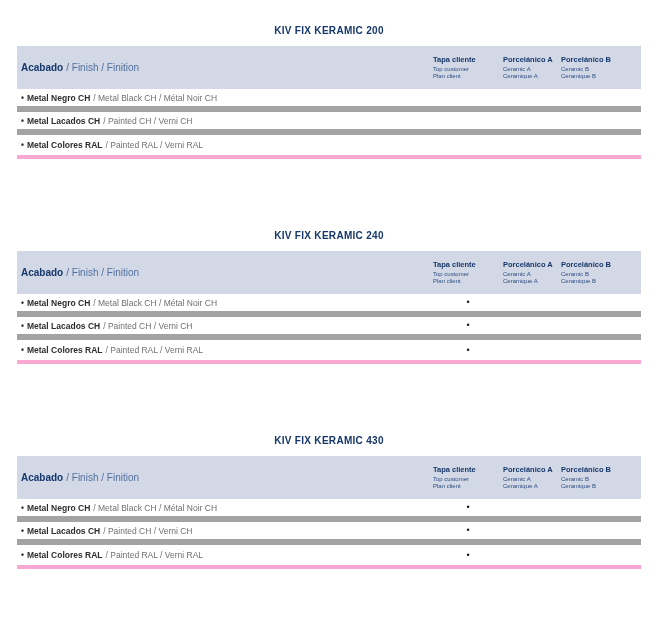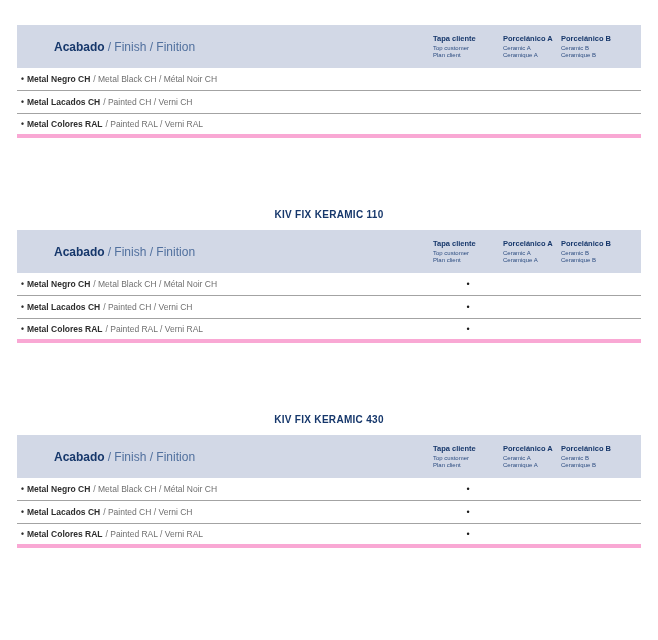--- a/index.html
+++ b/index.html
@@ -21,49 +21,50 @@
     margin: 0 0 10px 0;
   }
   .spec-table { width: 624px; margin-left: 17px; }
   .band {
     background: #d2d8e6;
     height: 43px;
     display: flex;
     align-items: center;
   }
   .label-col { flex: 1; min-width: 0; }
-  .band .label-col { padding-left: 17px; font-size: 12px; color: #16376b; margin-left: 20px; }
+  .band .label-col { padding-left: 4px; font-size: 10px; color: #16376b; }
   .label-bold { font-weight: bold; }
   .label-rest { color: #51709e; margin-left: 3px; font-weight: normal; }
   .head-col { color: #16376b; }
   .head-col .l1 { font-size: 7.5px; font-weight: bold; line-height: 9px; margin-bottom: 2px; }
   .head-col .l2, .head-col .l3 { font-size: 6px; line-height: 7.5px; color: #2d4d80; }
   .col-tapa { width: 70px; }
   .col-pa   { width: 58px; }
   .col-pb   { width: 80px; }
   .row {
     display: flex;
     align-items: center;
     height: 23px;
-    border-bottom: 1px solid #a3a3a3;
+    border-bottom: 6px solid #a3a3a3;
     font-size: 8.5px;
   }
   .row:last-child { height: 24px; border-bottom: 4px solid #f9a8d4; }
   .row .label-col { padding-left: 4px; white-space: nowrap; }
   .bullet { font-weight: bold; color: #2d2d2d; margin-right: 3px; }
   .row-name { font-weight: bold; color: #2d2d2d; }
   .row-rest { color: #6f6f6f; margin-left: 3px; }
   .cell { text-align: center; font-size: 9px; color: #1a1a1a; line-height: 9px; }
 </style>
 </head>
 <body>
 
 <div class="page">
 
   <div class="table-section">
+    <div class="table-title">KIV FIX KERAMIC 200</div>
     <div class="spec-table">
       <div class="band">
         <div class="label-col">
           <span class="label-bold">Acabado</span><span class="label-rest">/ Finish / Finition</span>
         </div>
         <div class="head-col col-tapa">
           <div class="l1">Tapa cliente</div>
           <div class="l2">Top customer</div>
           <div class="l3">Plan client</div>
         </div>
@@ -99,21 +100,21 @@
           <span class="bullet">•</span><span class="row-name">Metal Colores RAL</span><span class="row-rest">/ Painted RAL / Verni RAL</span>
         </div>
         <div class="cell col-tapa"></div>
         <div class="cell col-pa"></div>
         <div class="cell col-pb"></div>
       </div>
     </div>
   </div>
 
   <div class="table-section">
-    <div class="table-title">KIV FIX KERAMIC 110</div>
+    <div class="table-title">KIV FIX KERAMIC 240</div>
     <div class="spec-table">
       <div class="band">
         <div class="label-col">
           <span class="label-bold">Acabado</span><span class="label-rest">/ Finish / Finition</span>
         </div>
         <div class="head-col col-tapa">
           <div class="l1">Tapa cliente</div>
           <div class="l2">Top customer</div>
           <div class="l3">Plan client</div>
         </div>

